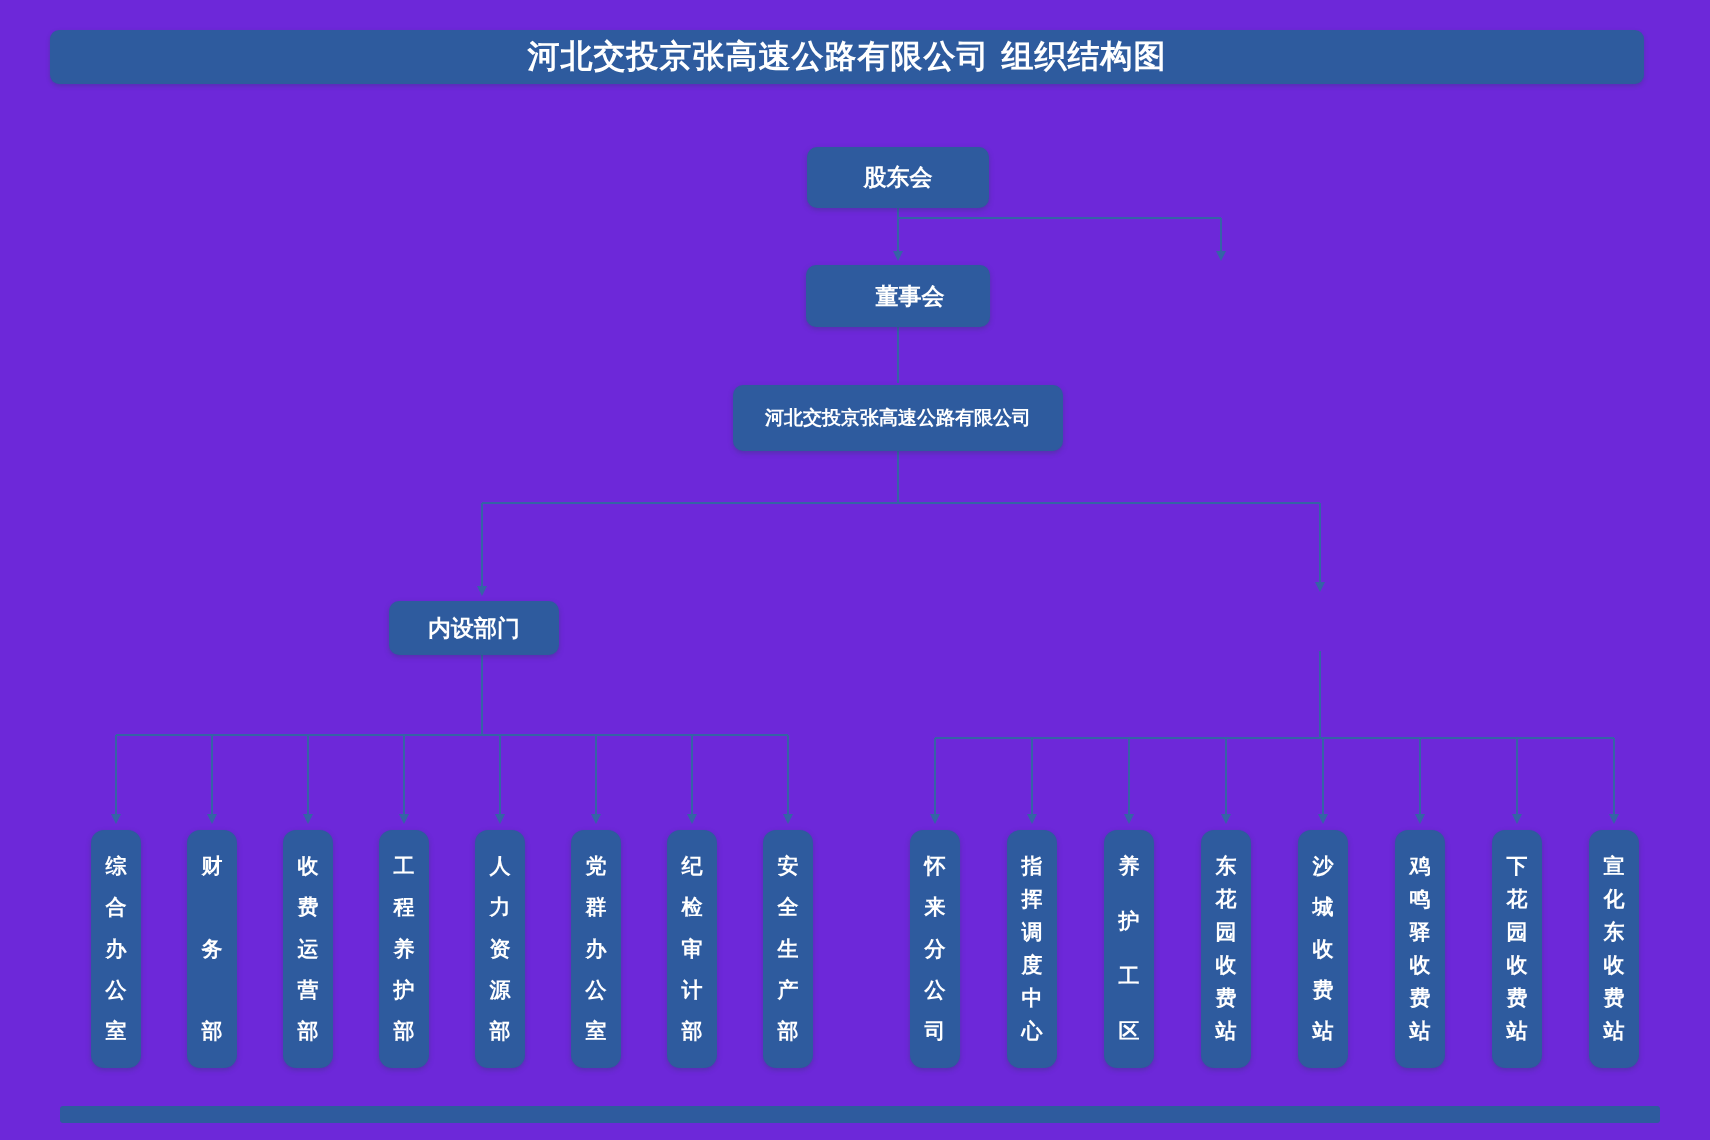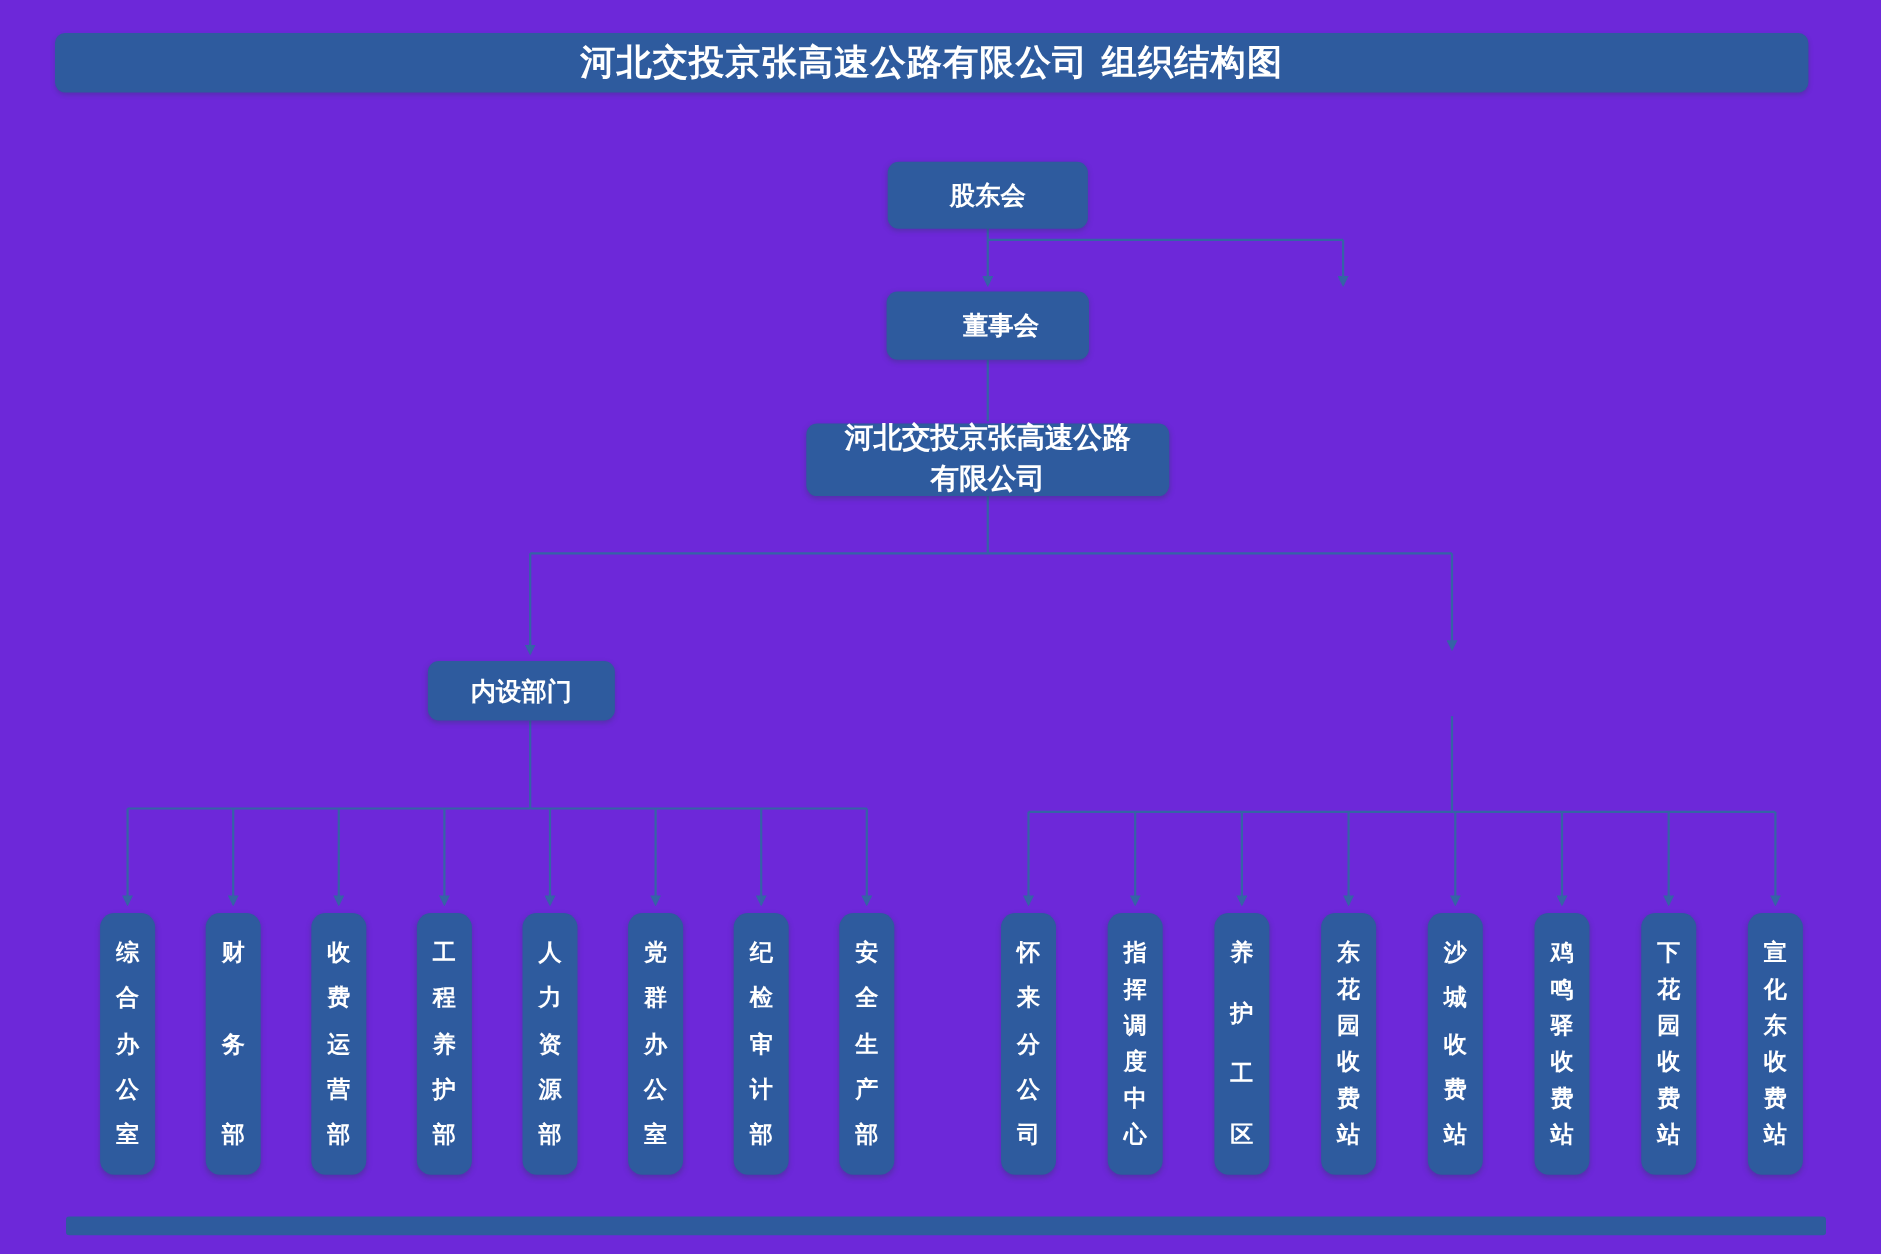--- a/index.html
+++ b/index.html
@@ -25,21 +25,21 @@
   .connectors{position:absolute;left:0;top:0;width:1710px;height:1140px;}
   .connectors path.wire{stroke:var(--line);stroke-width:2;fill:none;}
   .connectors path.head{fill:var(--line);stroke:none;}
   .node{
     position:absolute;background:var(--blue);color:#fff;font-weight:bold;
     display:flex;align-items:center;justify-content:center;text-align:center;
     border-radius:10px;font-size:23px;
     box-shadow:0 2px 5px rgba(40,60,90,.35);
   }
   .node.company{
-    font-size:26px;line-height:1.45;padding:12px 30px;word-break:break-all;
+    font-size:19px;line-height:1.45;padding:12px 30px;word-break:break-all;
   }
   .leaf{
     position:absolute;top:830px;width:50px;height:238px;
     background:var(--blue);color:#fff;font-weight:bold;font-size:21px;
     border-radius:13px;
     display:flex;flex-direction:column;align-items:center;justify-content:space-between;
     padding:26px 0;
     box-shadow:0 2px 5px rgba(40,60,90,.35);
   }
   .leaf span{display:block;line-height:1;}

